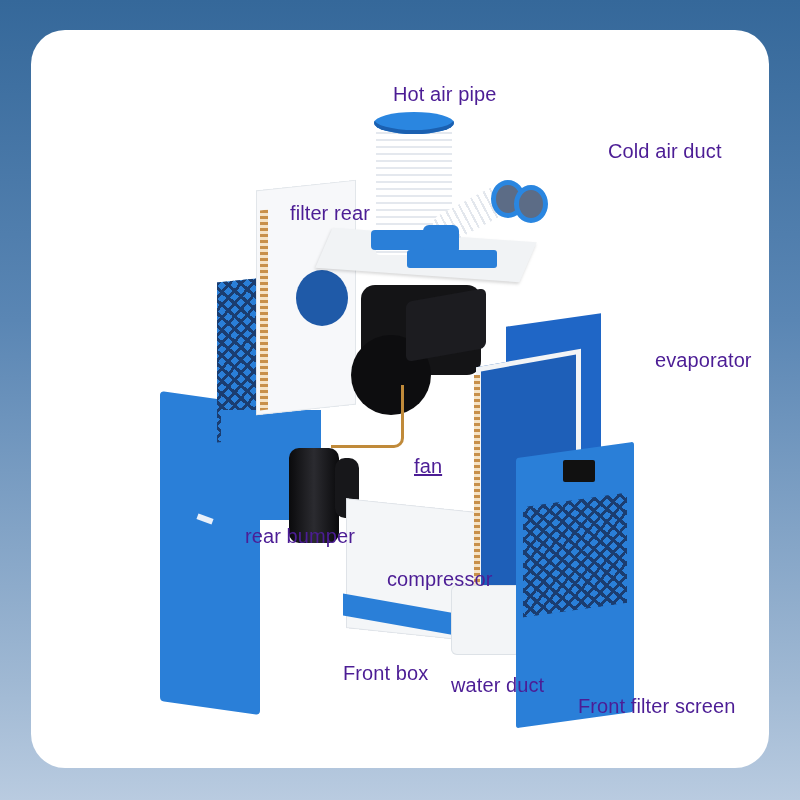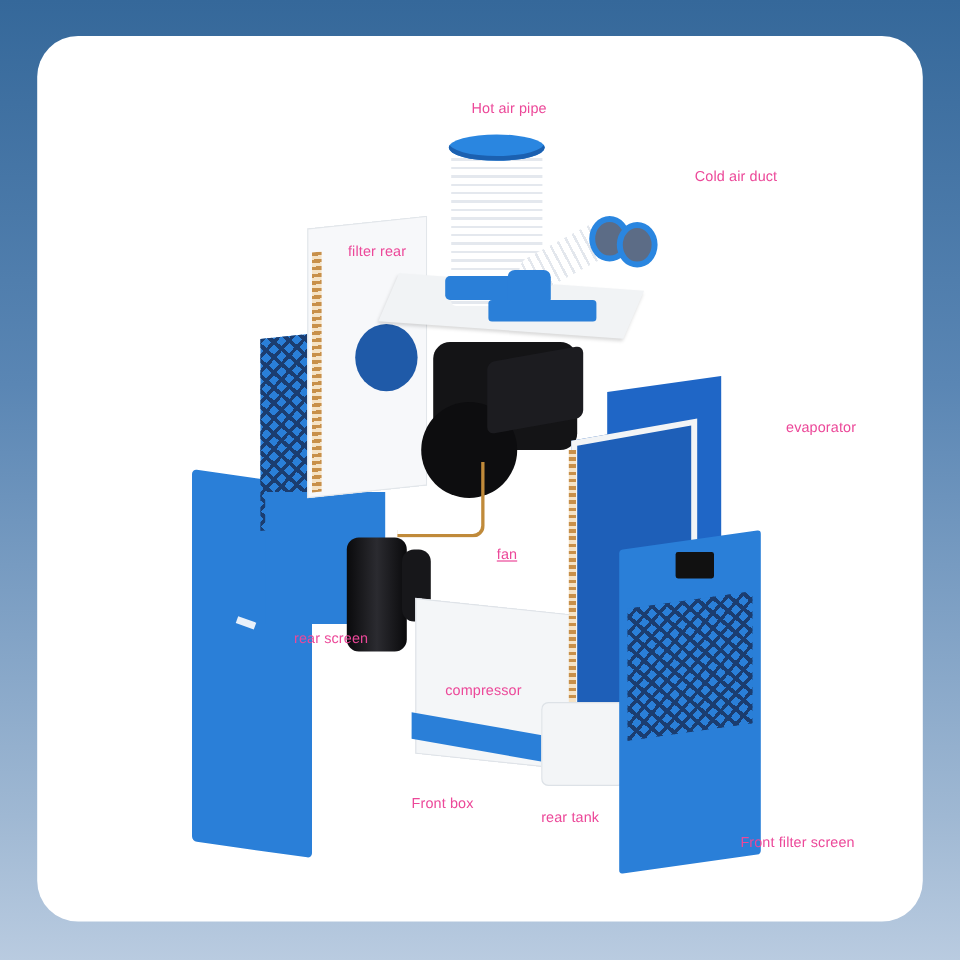--- a/index.html
+++ b/index.html
@@ -1,20 +1,20 @@
 <!DOCTYPE html>
 <html><head>
 <meta charset="utf-8">
 <style>
   html,body{margin:0;padding:0;}
   body{width:800px;height:800px;overflow:hidden;position:relative;
     background:linear-gradient(180deg,#35689a 0%,#5a86b4 40%,#9fb8d3 85%,#b9cbe0 100%);
     font-family:"Liberation Sans",sans-serif;}
   .card{position:absolute;left:31px;top:30px;width:738px;height:738px;background:#fff;border-radius:34px;overflow:hidden;}
-  .lbl{position:absolute;color:#ec4899;font-size:12px;white-space:nowrap;letter-spacing:0.1px;}
+  .lbl{position:absolute;color:#4c1d95;font-size:20px;white-space:nowrap;letter-spacing:0.1px;}
   .part{position:absolute;}
   .blue{background:#2a7fd8;}
   .dblue{background:#1f5aa8;}
   .mesh{background-color:#2a7fd8;background-image:
     repeating-linear-gradient(45deg,#1b3d70 0 3px,transparent 3px 9px),
     repeating-linear-gradient(-45deg,#1b3d70 0 3px,transparent 3px 9px);}
   .coil{background:repeating-linear-gradient(180deg,#c8904a 0 3px,#f5e3c6 3px 6px);}
 </style>
 </head>
 <body>
@@ -59,22 +59,22 @@
   <div class="part" style="left:445px;top:328px;width:105px;height:230px;background:#1e5fb8;border:5px solid #f2f4f6;box-sizing:border-box;transform:skewY(-10deg);"></div>
   <div class="part coil" style="left:443px;top:345px;width:6px;height:210px;"></div>
 
   <div class="part" style="left:420px;top:555px;width:70px;height:70px;background:#f3f5f7;border-radius:6px;box-shadow:inset 0 0 0 1px #dde2e7;"></div>
 
   <div class="part blue" style="left:485px;top:420px;width:118px;height:270px;transform:skewY(-8deg);border-radius:3px;"></div>
   <div class="part mesh" style="left:492px;top:470px;width:104px;height:110px;transform:skewY(-8deg);"></div>
   <div class="part" style="left:532px;top:430px;width:32px;height:22px;background:#111;border-radius:2px;"></div>
 
   <div class="lbl" style="left:362px;top:53px;">Hot air pipe</div>
-  <div class="lbl" style="left:548px;top:110px;text-align:center;">Cold air duct</div>
+  <div class="lbl" style="left:577px;top:110px;text-align:center;">Cold air duct</div>
   <div class="lbl" style="left:259px;top:172px;">filter rear</div>
   <div class="lbl" style="left:624px;top:319px;text-align:center;">evaporator</div>
   <div class="lbl" style="left:383px;top:425px;text-decoration:underline;">fan</div>
-  <div class="lbl" style="left:214px;top:495px;">rear screen</div>
-  <div class="lbl" style="left:340px;top:538px;text-align:right;">compressor</div>
+  <div class="lbl" style="left:214px;top:495px;">rear bumper</div>
+  <div class="lbl" style="left:356px;top:538px;text-align:right;">compressor</div>
   <div class="lbl" style="left:312px;top:632px;">Front box</div>
-  <div class="lbl" style="left:420px;top:644px;">rear tank</div>
-  <div class="lbl" style="left:547px;top:665px;margin-left:39px;">Front filter screen</div>
+  <div class="lbl" style="left:420px;top:644px;">water duct</div>
+  <div class="lbl" style="left:547px;top:665px;">Front filter screen</div>
 </div>
 
 </body></html>

